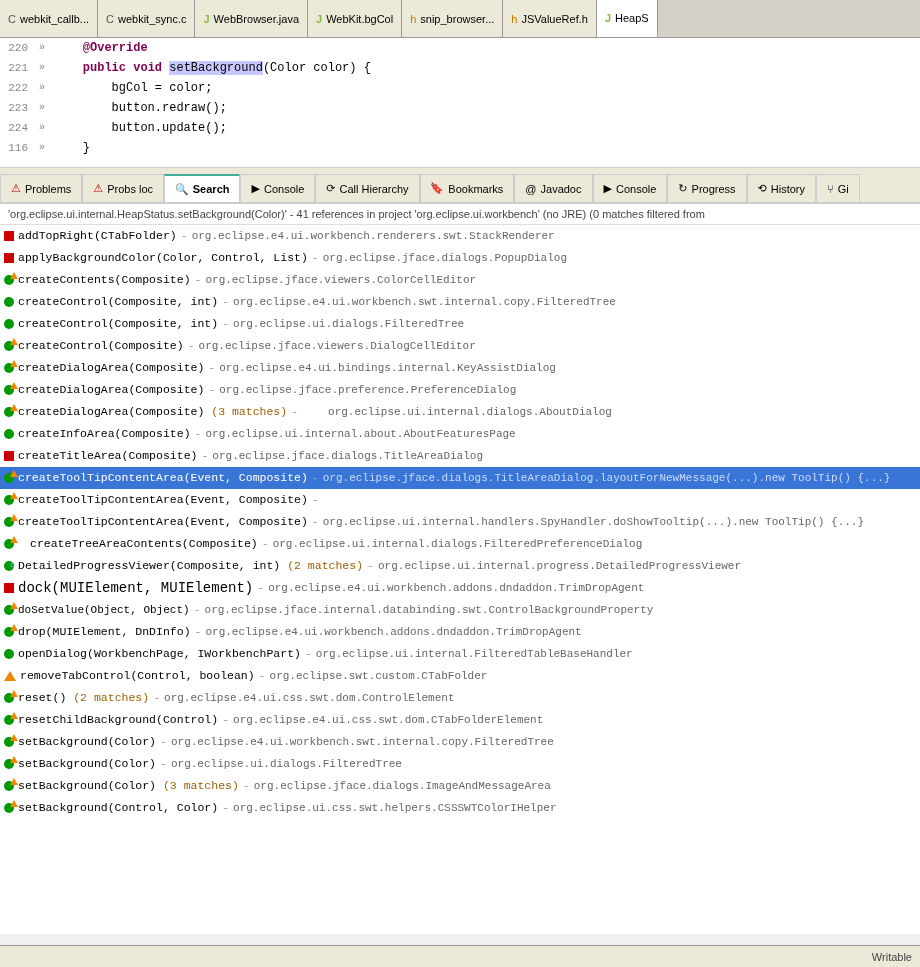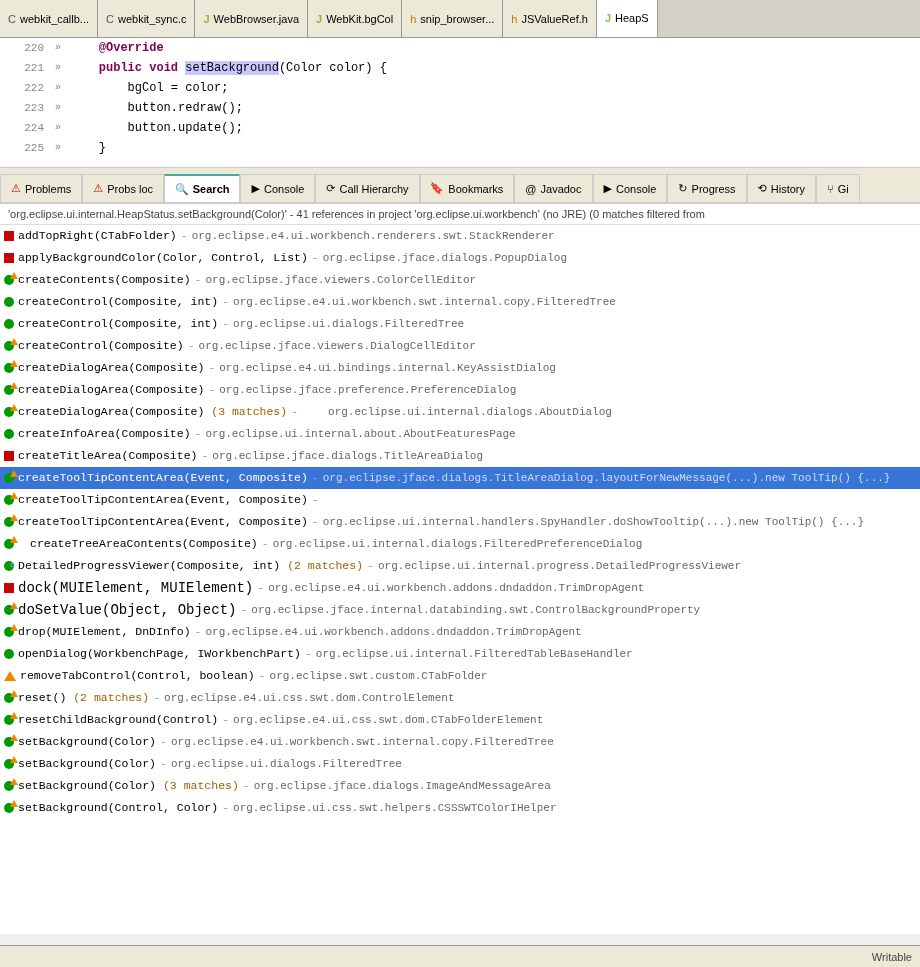--- a/index.html
+++ b/index.html
@@ -39,21 +39,21 @@
       font-size: 12px;
       padding: 0;
       height: 130px;
       overflow: hidden;
     }
     .code-line {
       display: flex;
       align-items: center;
       height: 20px;
       line-height: 20px;
-      padding-left: 18px;
+      padding-left: 2px;
     }
     .line-num {
       width: 32px;
       text-align: right;
       color: #888;
       padding-right: 6px;
       font-size: 11px;
       user-select: none;
     }
     .line-gutter {
@@ -204,21 +204,21 @@
     <span class="line-num">223</span>
     <span class="line-gutter">»</span>
     <span class="code-text">        button.redraw();</span>
   </div>
   <div class="code-line">
     <span class="line-num">224</span>
     <span class="line-gutter">»</span>
     <span class="code-text">        button.update();</span>
   </div>
   <div class="code-line">
-    <span class="line-num">225</span>
+    <span class="line-num">116</span>
     <span class="line-gutter">»</span>
     <span class="code-text">    }</span>
   </div>
 </div>
 
 <div class="panel-tabs">
   <div class="panel-tab">
     <span style="color:#c00;font-size:11px;">⚠</span>
     <span>Problems</span>
   </div>
@@ -398,21 +398,21 @@
     <span style="display:inline-block;width:10px;height:10px;background:#c00;margin-right:4px;"></span>
     <span style="font-family:'Courier New',monospace;font-size:14px;">dock(MUIElement, MUIElement)</span>
     <span style="margin:0 4px;color:#999;">-</span>
     <span style="font-family:'Courier New',monospace;font-size:11px;color:#666;">org.eclipse.e4.ui.workbench.addons.dndaddon.TrimDropAgent</span>
   </div>
     <div class="result-item">
     <span style="position:relative;display:inline-flex;align-items:center;margin-right:4px;">
         <span style="display:inline-block;width:10px;height:10px;background:#090;border-radius:50%;"></span>
         <span style="position:absolute;left:6px;top:-3px;width:0;height:0;border-left:4px solid transparent;border-right:4px solid transparent;border-bottom:7px solid #e80;"></span>
       </span>
-    <span style="font-family:'Courier New',monospace;font-size:14px;">doSetValue(Object, Object)</span>
+    <span style="font-family:'Courier New',monospace;font-size:11px;">doSetValue(Object, Object)</span>
     <span style="margin:0 4px;color:#999;">-</span>
     <span style="font-family:'Courier New',monospace;font-size:11px;color:#666;">org.eclipse.jface.internal.databinding.swt.ControlBackgroundProperty</span>
   </div>
     <div class="result-item">
     <span style="position:relative;display:inline-flex;align-items:center;margin-right:4px;">
         <span style="display:inline-block;width:10px;height:10px;background:#090;border-radius:50%;"></span>
         <span style="position:absolute;left:6px;top:-3px;width:0;height:0;border-left:4px solid transparent;border-right:4px solid transparent;border-bottom:7px solid #e80;"></span>
       </span>
     <span style="font-family:'Courier New',monospace;font-size:11.5px;">drop(MUIElement, DnDInfo)</span>
     <span style="margin:0 4px;color:#999;">-</span>

